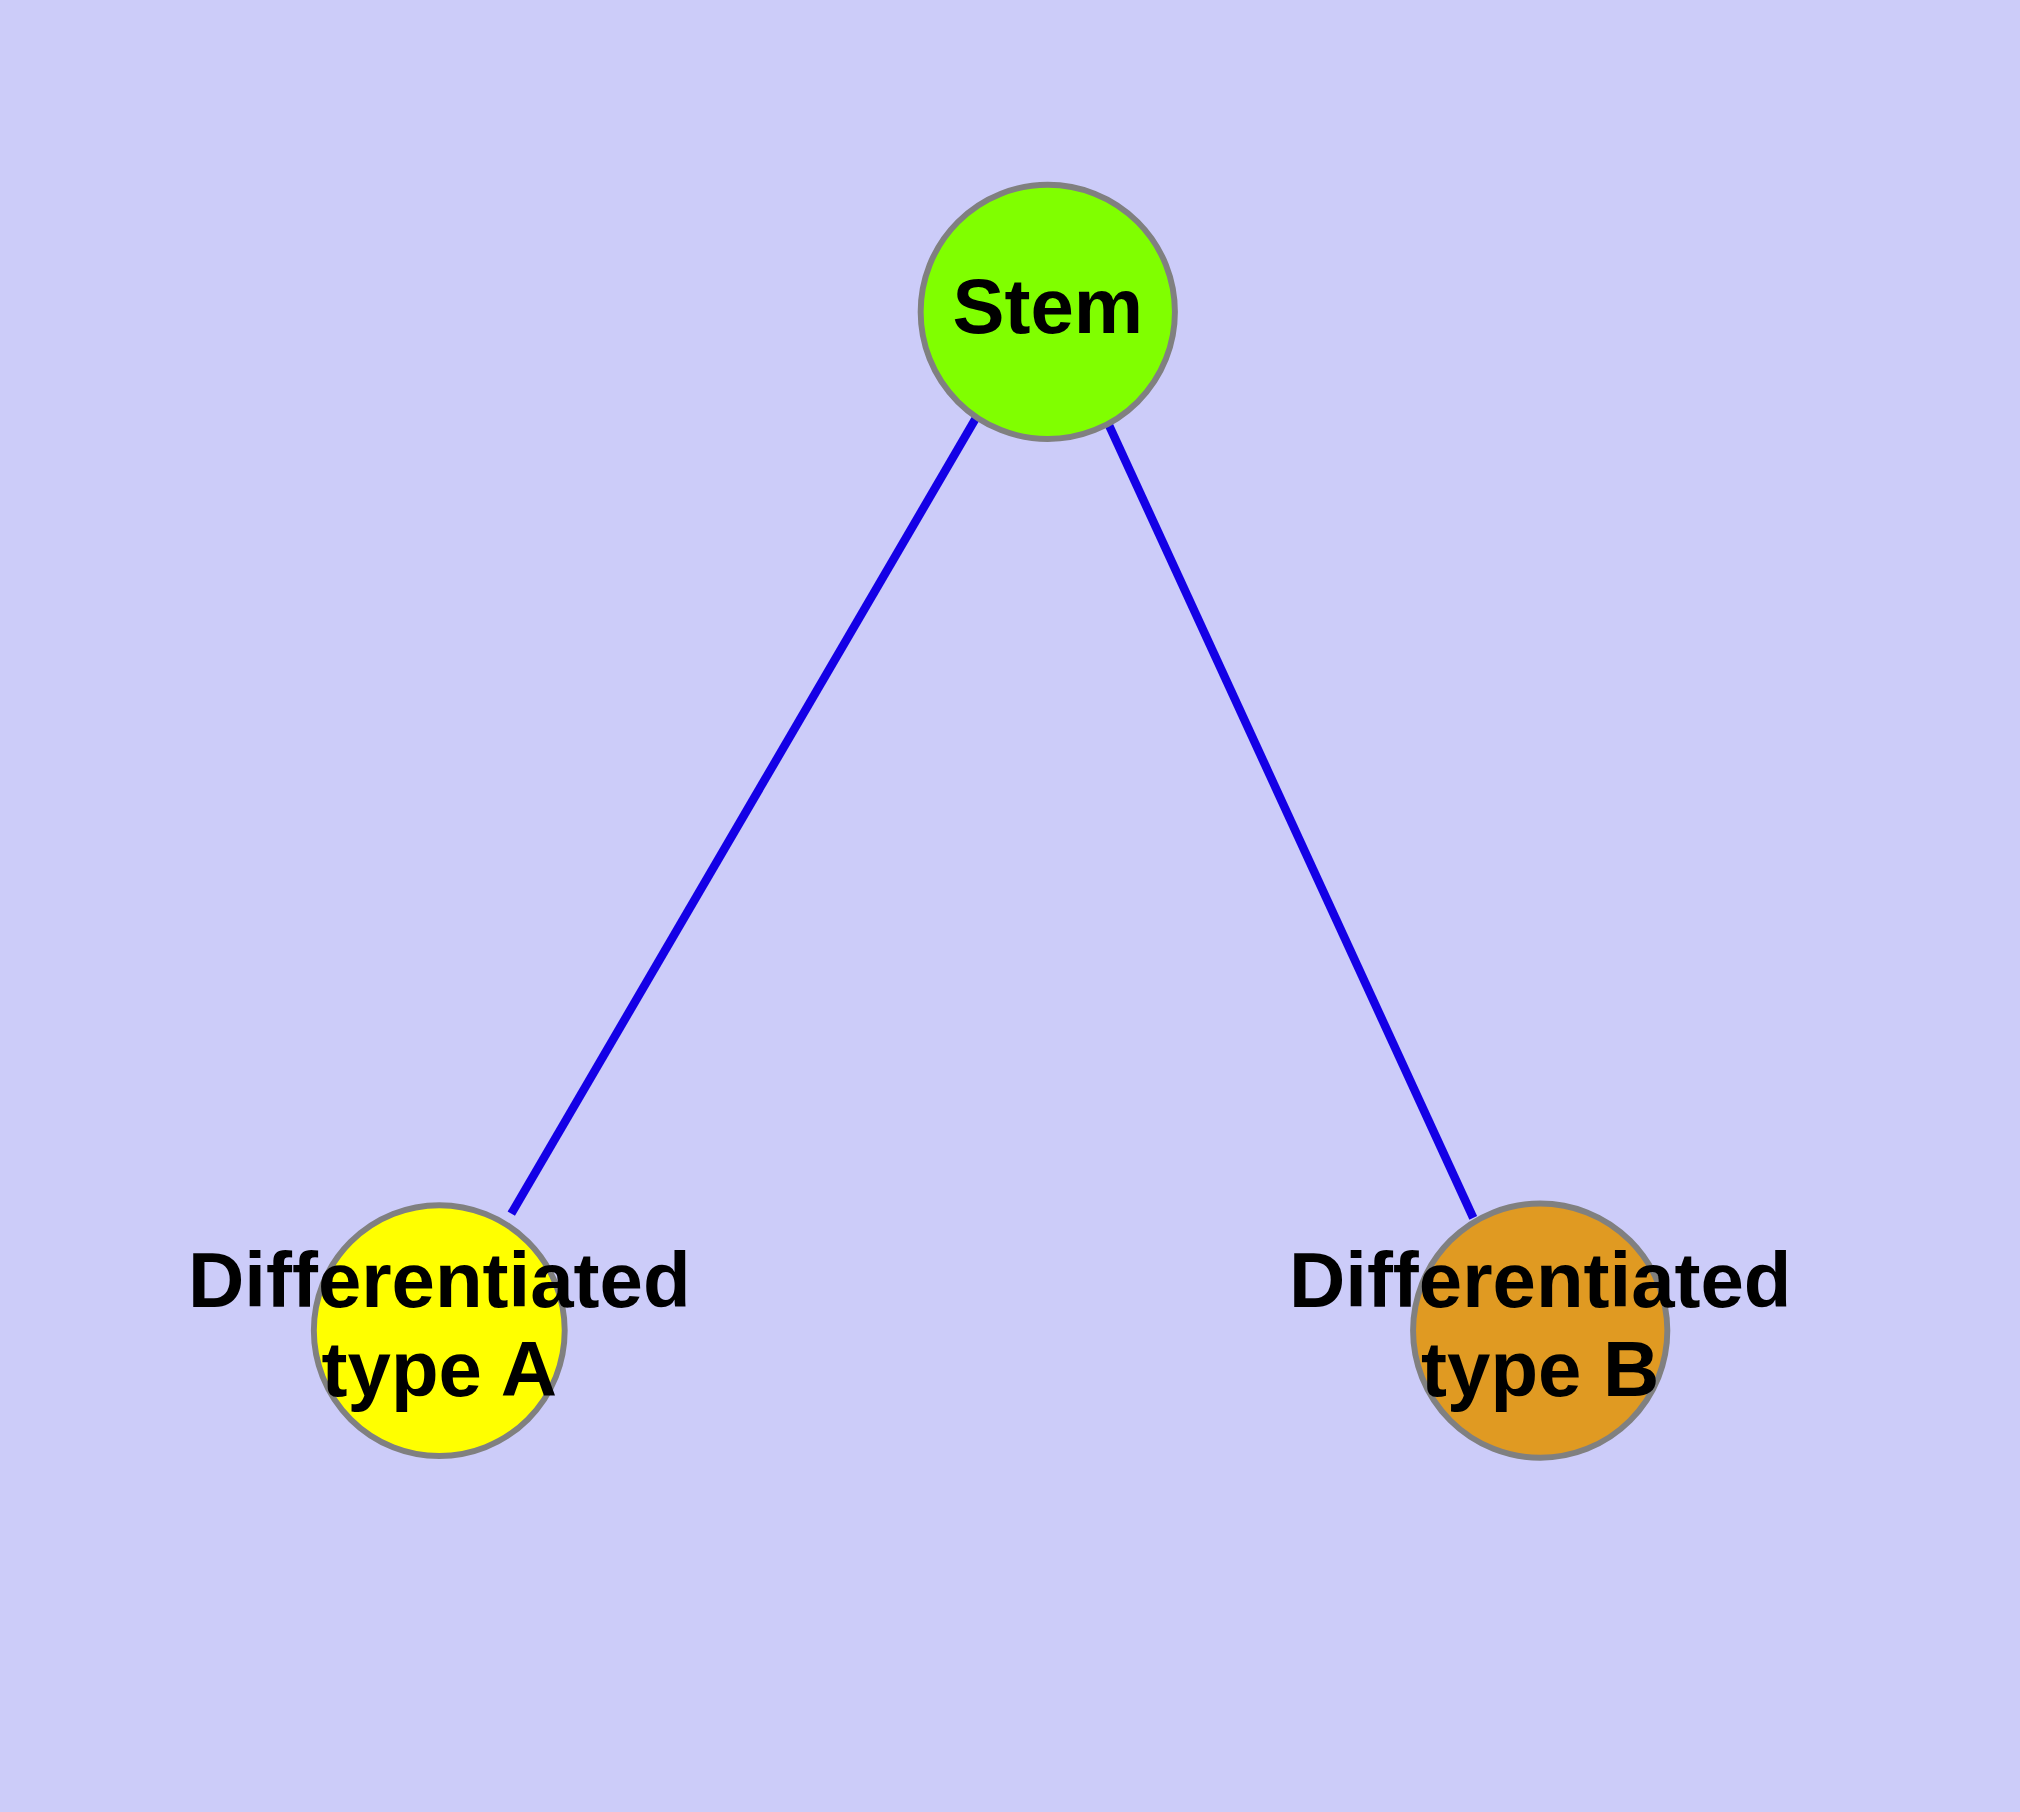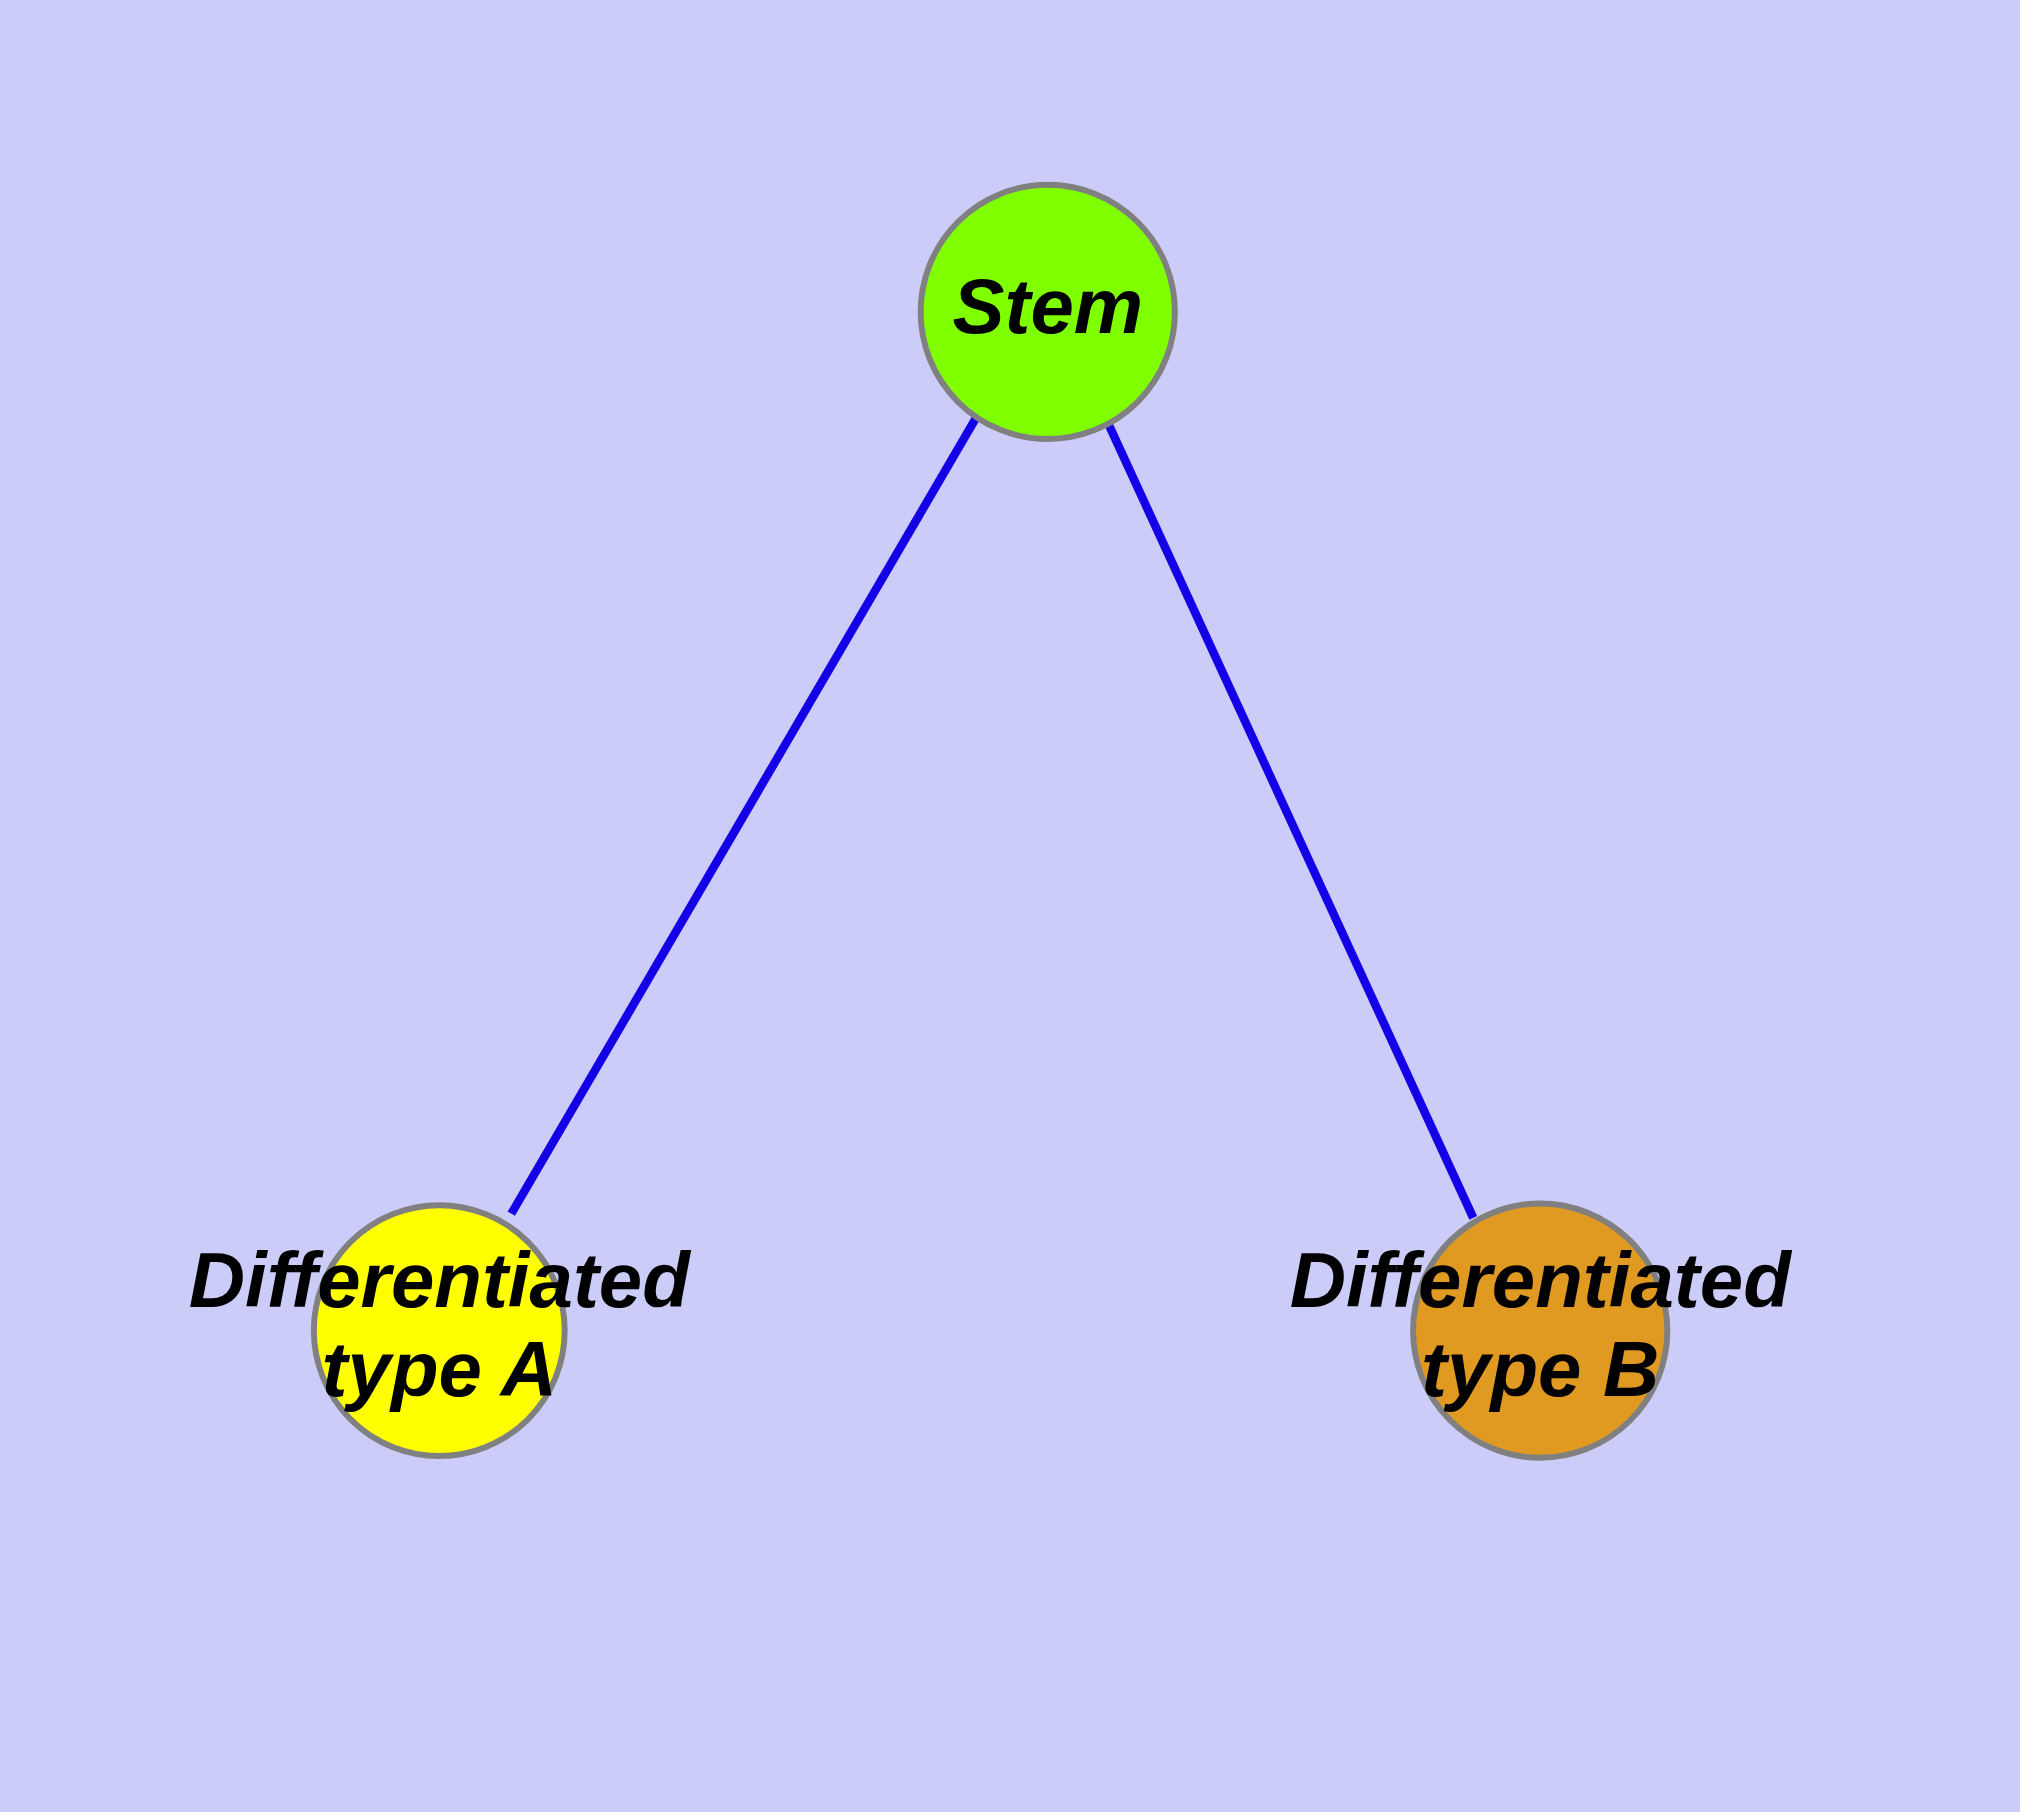--- a/index.html
+++ b/index.html
@@ -31,21 +31,21 @@
     text-anchor: middle;
     paint-order: normal;
   }
   .node-label tspan {
     font-family: "Liberation Sans", sans-serif;
   }
 </style>
 </head>
 <body>
 
-<div id="canvas" style="width: 2021px; height: 1812px; background: rgb(204, 204, 249); font-style: italic;">
+<div id="canvas" style="width: 2021px; height: 1812px; background: rgb(204, 204, 249);">
   <svg id="graph-svg" viewBox="0 0 2384 2138" preserveAspectRatio="xMidYMid meet" xmlns="http://www.w3.org/2000/svg" style="width: 2021px; height: 1812px;">
     <rect id="bg-rect" x="0" y="0" width="2384" height="2138" fill="#CCCCF9"></rect>
     <g id="edge-layer">
         <line x1="1152" y1="492" x2="603" y2="1432" stroke="#1400E6" stroke-width="10" stroke-linecap="butt"></line>
         <line x1="1307" y1="499" x2="1738" y2="1437" stroke="#1400E6" stroke-width="10" stroke-linecap="butt"></line>
       </g>
     <g id="node-layer">
         <circle cx="1236" cy="368" r="150" fill="#80FF00" stroke="#808080" stroke-width="7"></circle>
         <circle cx="518" cy="1570" r="148" fill="#FFFF00" stroke="#808080" stroke-width="7"></circle>
         <circle cx="1817" cy="1570" r="150" fill="#E09A22" stroke="#808080" stroke-width="7"></circle>

